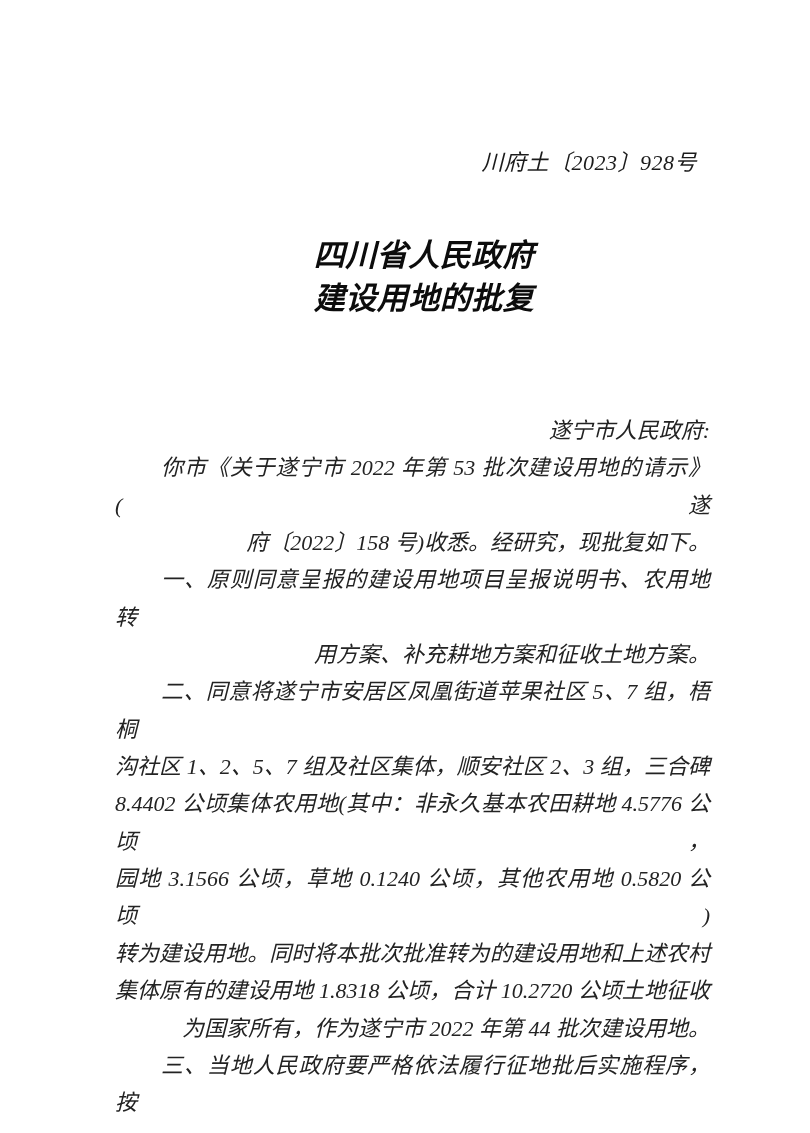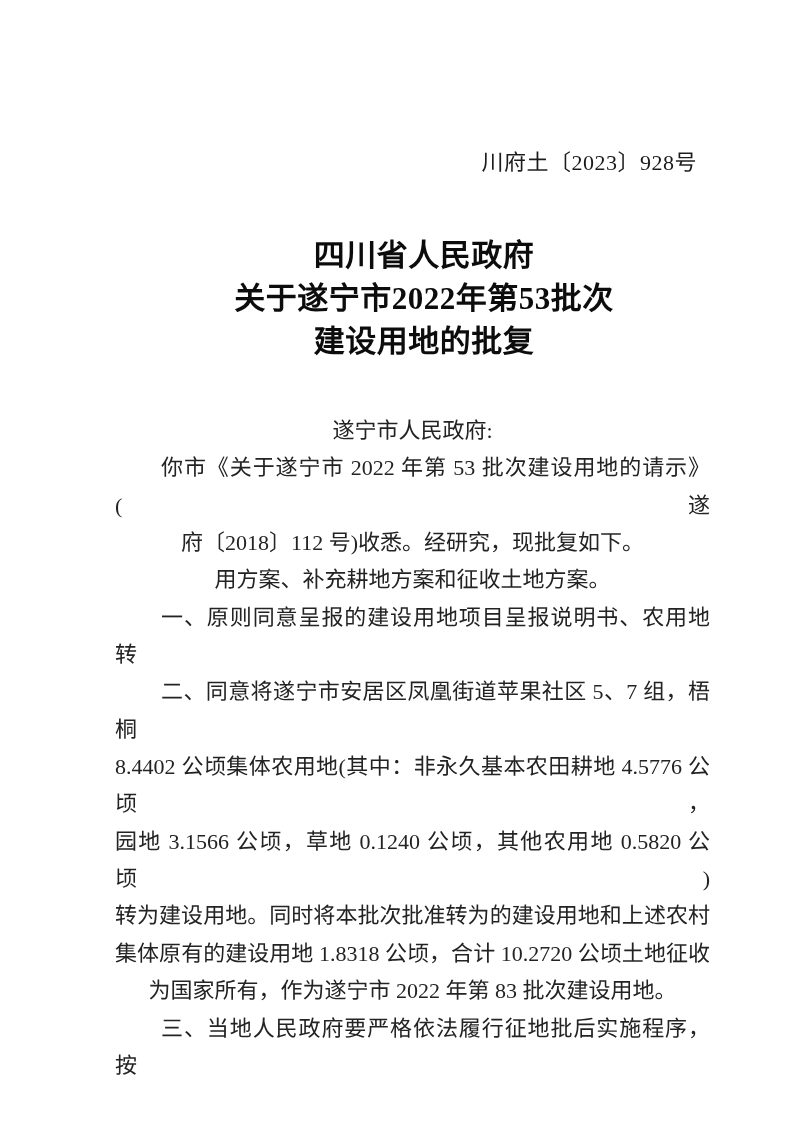--- a/index.html
+++ b/index.html
@@ -8,20 +8,21 @@
     background: #ffffff;
   }
   .page {
     position: relative;
     width: 810px;
     height: 1133px;
     background: #ffffff;
     overflow: hidden;
     font-family: "Liberation Serif", "DejaVu Serif", serif;
     color: #1f1f1f;
+    font-style: italic;
   }
   .doc-number {
     position: absolute;
     top: 144px;
     right: 113px;
     font-size: 22px;
     letter-spacing: 0.5px;
     color: #1b1b1b;
     white-space: nowrap;
   }
@@ -45,53 +46,53 @@
     position: absolute;
     left: 115px;
     top: 412px;
     width: 595px;
     font-size: 22px;
     line-height: 37.35px;
     color: #232323;
   }
   .ln {
     white-space: normal;
-    text-align: center;
+    text-align: right;
   }
   .ln.ind {
     text-indent: 46px;
   }
   .ln.jst {
     text-align: justify;
     text-align-last: justify;
     text-justify: inter-character;
   }
 </style>
 </head>
 <body>
 
 <div class="page">
 
   <div class="doc-number">川府土〔2023〕928号</div>
 
   <div class="title-block">
     <div class="title-line">四川省人民政府</div>
-    <div class="title-line">关于遂宁市2022年第53批次</div>
     <div class="title-line">建设用地的批复</div>
   </div>
 
   <div class="body-block">
     <div class="ln">遂宁市人民政府:</div>
     <div class="ln ind jst">你市《关于遂宁市 2022 年第 53 批次建设用地的请示》(遂</div>
-    <div class="ln">府〔2018〕112 号)收悉。经研究，现批复如下。</div>
+    <div class="ln">府〔2022〕158 号)收悉。经研究，现批复如下。</div>
+    <div class="ln ind jst">一、原则同意呈报的建设用地项目呈报说明书、农用地转</div>
     <div class="ln">用方案、补充耕地方案和征收土地方案。</div>
-    <div class="ln ind jst">一、原则同意呈报的建设用地项目呈报说明书、农用地转</div>
     <div class="ln ind jst">二、同意将遂宁市安居区凤凰街道苹果社区 5、7 组，梧桐</div>
+    <div class="ln jst">沟社区 1、2、5、7 组及社区集体，顺安社区 2、3 组，三合碑</div>
     <div class="ln jst">8.4402 公顷集体农用地(其中：非永久基本农田耕地 4.5776 公顷，</div>
     <div class="ln jst">园地 3.1566 公顷，草地 0.1240 公顷，其他农用地 0.5820 公顷)</div>
     <div class="ln jst">转为建设用地。同时将本批次批准转为的建设用地和上述农村</div>
     <div class="ln jst">集体原有的建设用地 1.8318 公顷，合计 10.2720 公顷土地征收</div>
-    <div class="ln">为国家所有，作为遂宁市 2022 年第 83 批次建设用地。</div>
+    <div class="ln">为国家所有，作为遂宁市 2022 年第 44 批次建设用地。</div>
     <div class="ln ind jst">三、当地人民政府要严格依法履行征地批后实施程序，按</div>
 
   </div>
 
 </div>
 
 </body></html>

